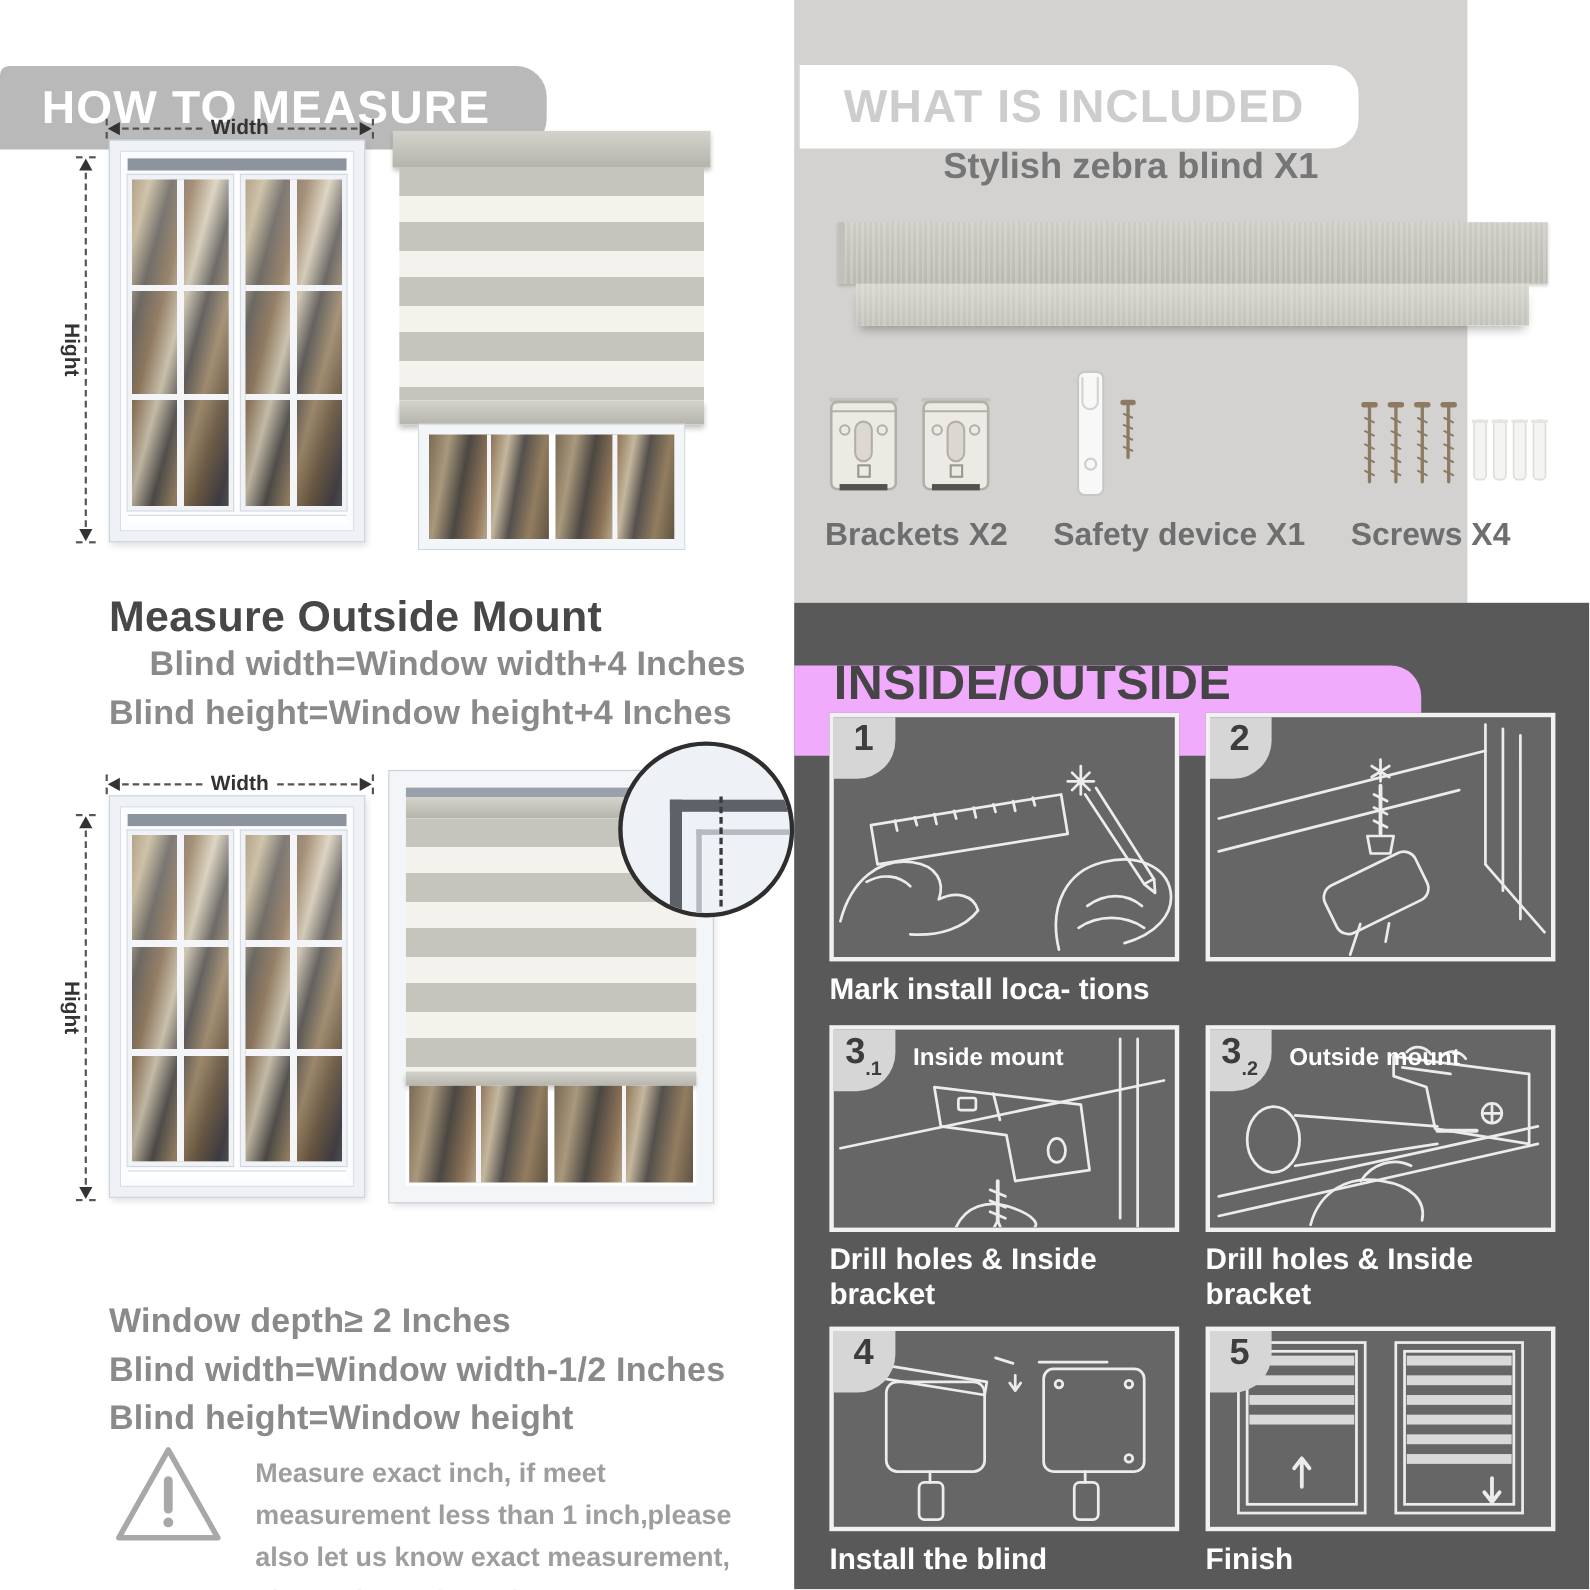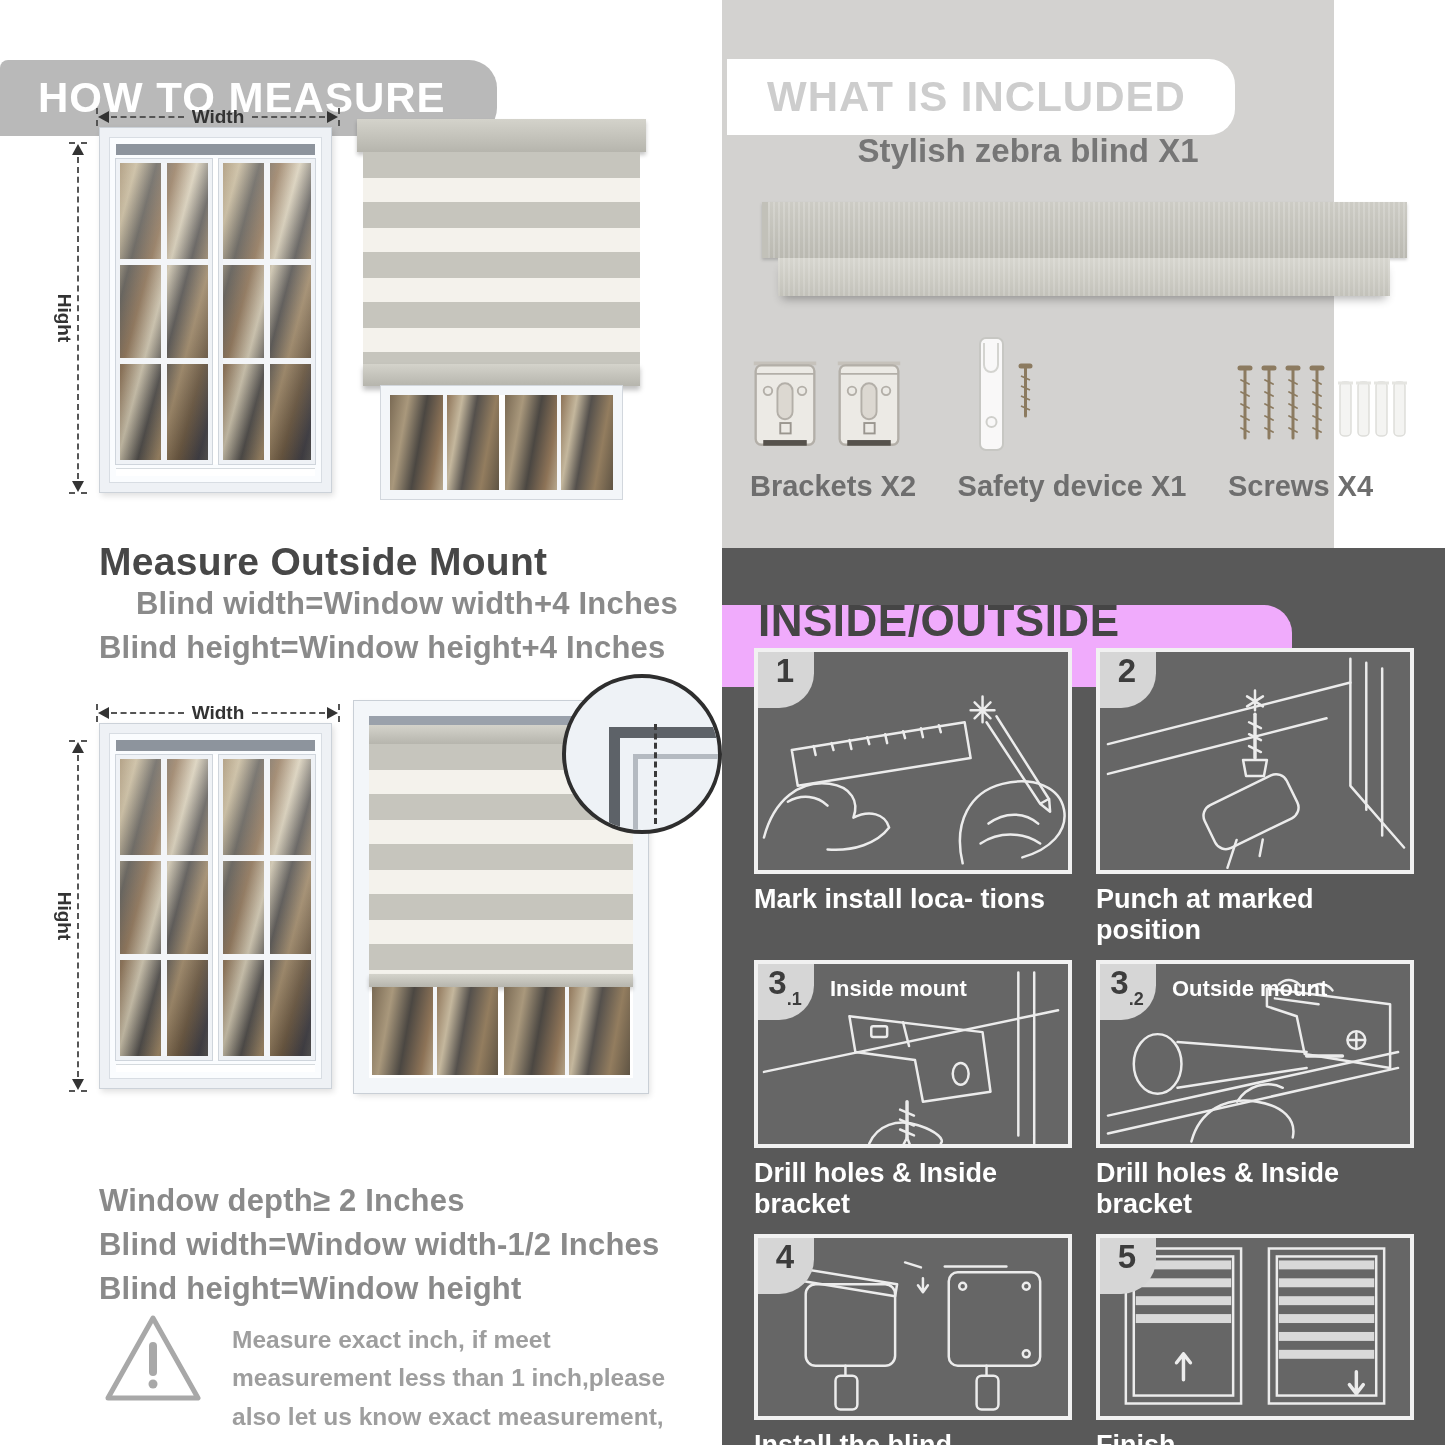--- a/index.html
+++ b/index.html
@@ -342,21 +342,20 @@
                 <path d="M252 6 v128 M268 10 v148 M284 16 v168 M252 134 L306 196"></path>
                 <path d="M148 44 l16 10 M164 44 l-16 10 M156 38 v20"></path>
                 <path d="M156 62 v44" stroke-width="3.5"></path>
                 <path d="M150 70 l12 6 M150 82 l12 6 M150 94 l12 6"></path>
                 <path d="M144 108 h24 l-3 16 h-18 Z"></path>
                 <rect x="106" y="136" width="92" height="48" rx="12" transform="rotate(-26 152 160)"></rect>
                 <path d="M138 186 L124 212 M164 190 L158 206" transform="rotate(-10 152 190)"></path>
               </g>
             </svg>
           </div>
-          <figcaption class="caption">Punch at  marked position</figcaption>
         </figure>
 
         <figure class="step" style="margin:0;">
           <div class="panel h2">
             <span class="badge">
                 <span>3</span>
                 <span class="sub">.1</span>
               </span>
             <span class="panel-title">Inside mount</span>
             <svg class="step-art" viewBox="0 0 312 180">

